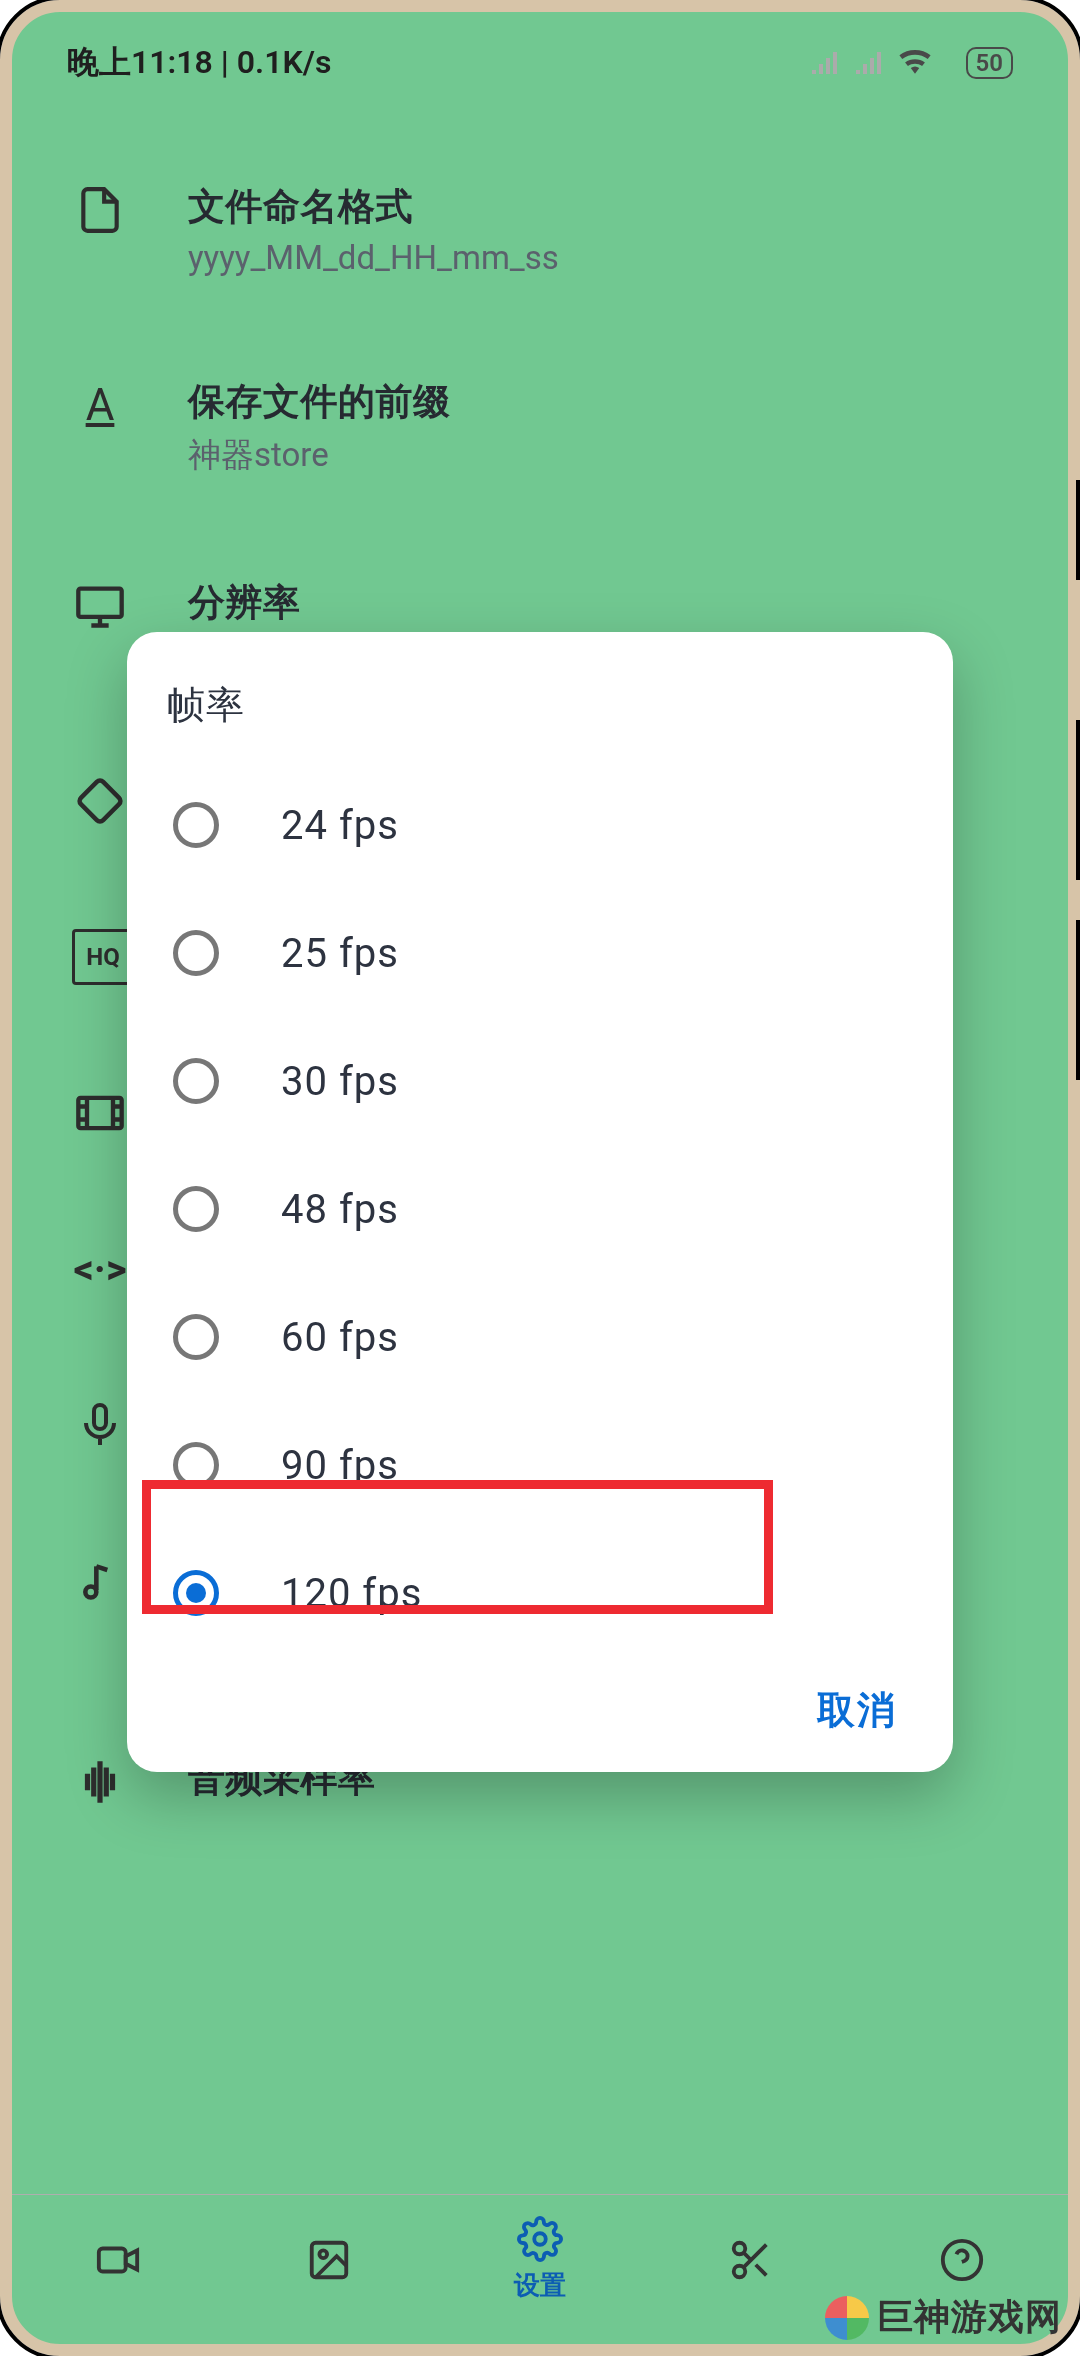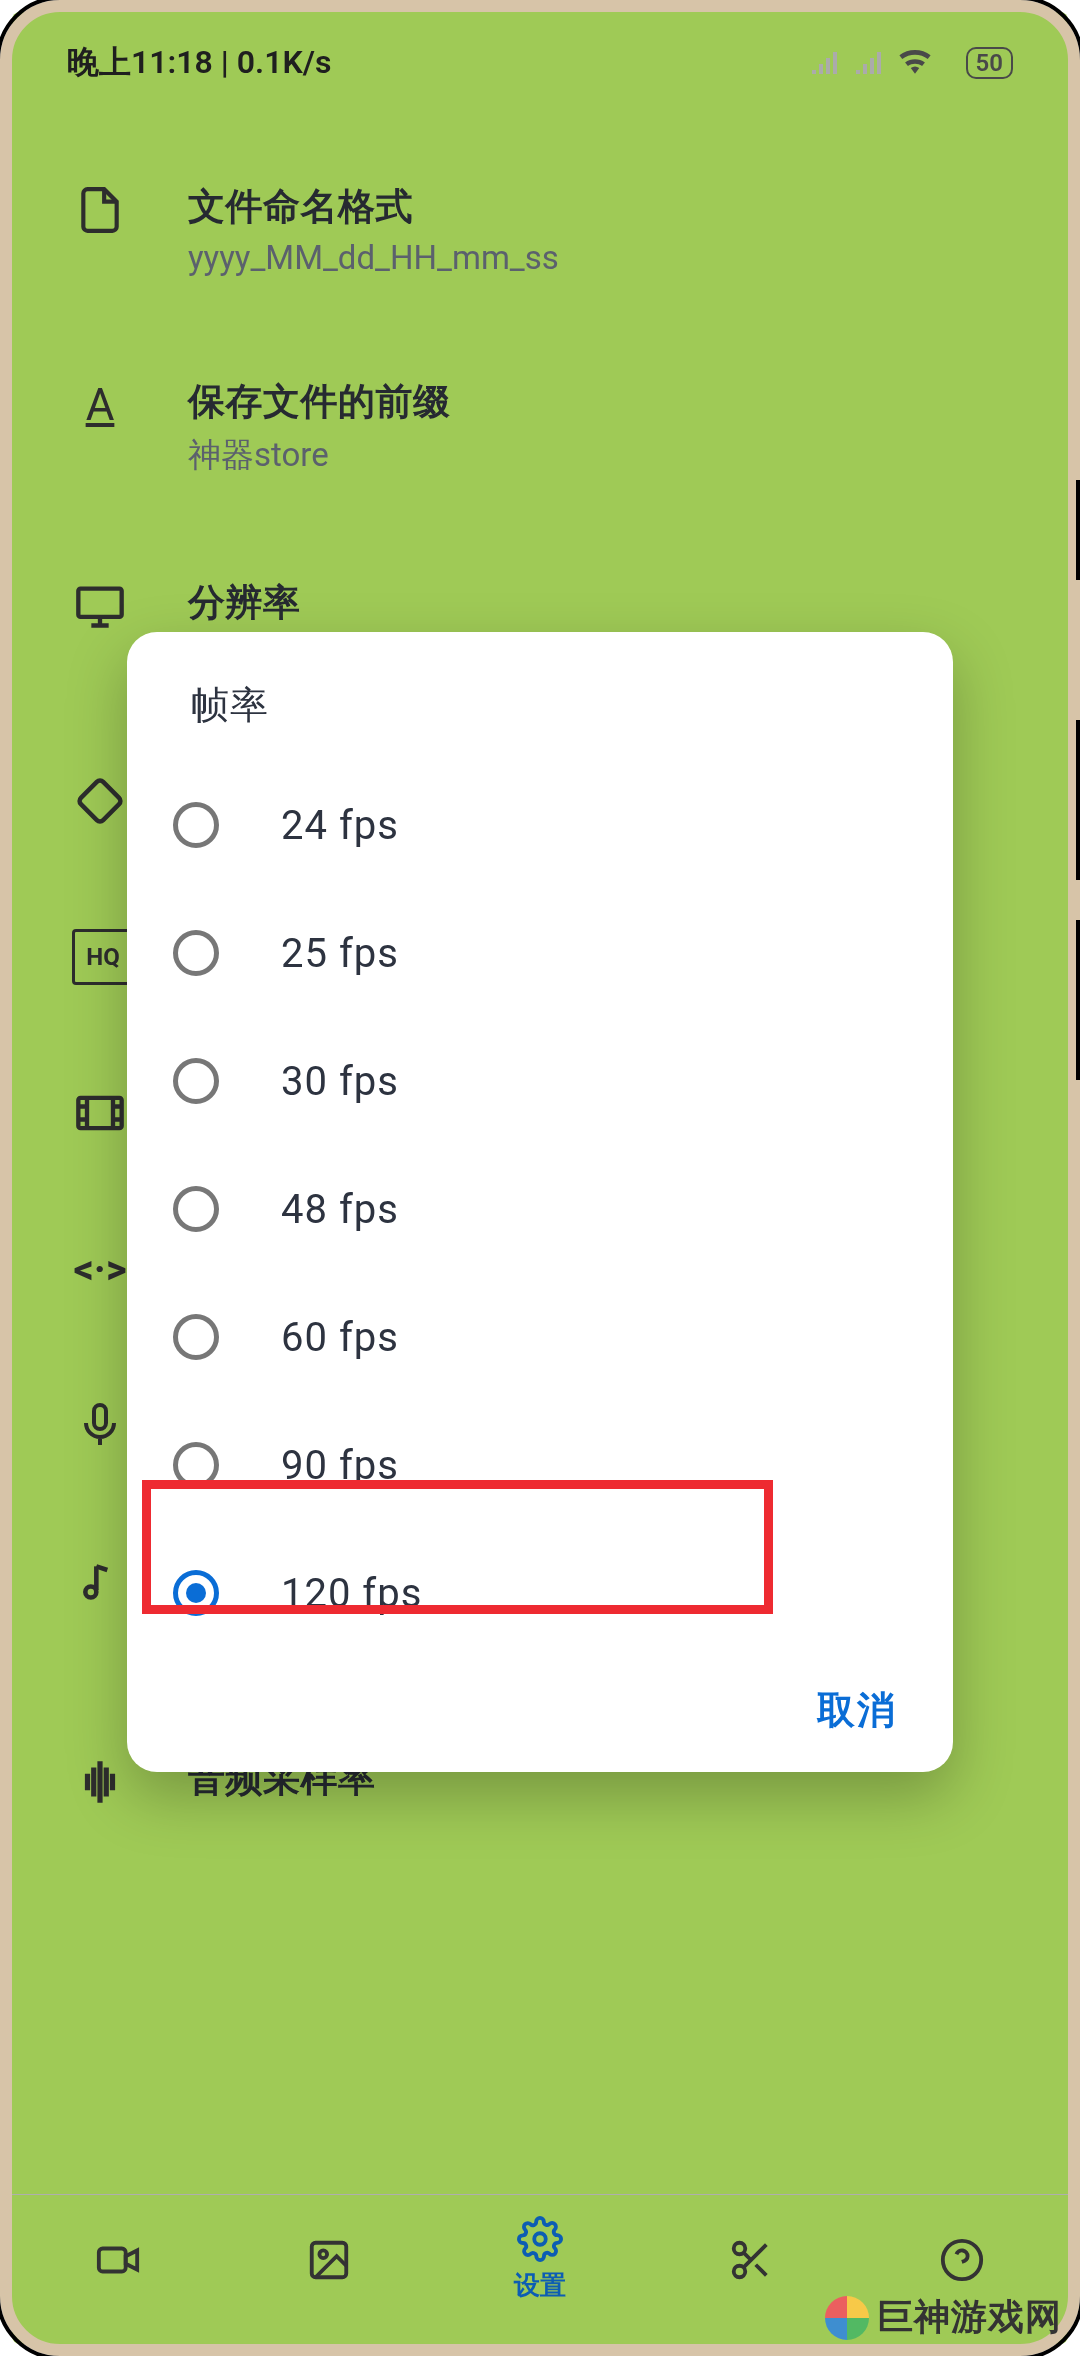--- a/index.html
+++ b/index.html
@@ -36,22 +36,22 @@
       z-index: 7;
     }
     .side-btn-1 { top: 480px; height: 100px; }
     .side-btn-2 { top: 720px; height: 160px; }
     .side-btn-3 { top: 920px; height: 160px; }
 
     
     .page {
       position: absolute;
       inset: 12px;
-      background: #bef264;
-      border-radius: 8px;
+      background: #86efac;
+      border-radius: 30px;
       overflow: hidden;
     }
     .scrim {
       position: absolute;
       inset: 0;
       background: rgba(20,20,20,0.18);
       z-index: 2;
     }
 
     
@@ -138,21 +138,21 @@
       background: #fff;
       border-radius: 30px;
       z-index: 3;
       box-shadow: 0 24px 60px rgba(0,0,0,0.25);
       padding: 48px 0 26px;
     }
     .dialog-title {
       font-size: 38px;
       font-weight: 500;
       color: #2d3340;
-      padding: 0 64px 30px;
+      padding: 0 40px 30px;
       letter-spacing: 1px;
     }
     .radio-item {
       display: flex;
       align-items: center;
       height: 128px;
       padding-left: 46px;
       gap: 62px;
     }
     .radio-circle {

